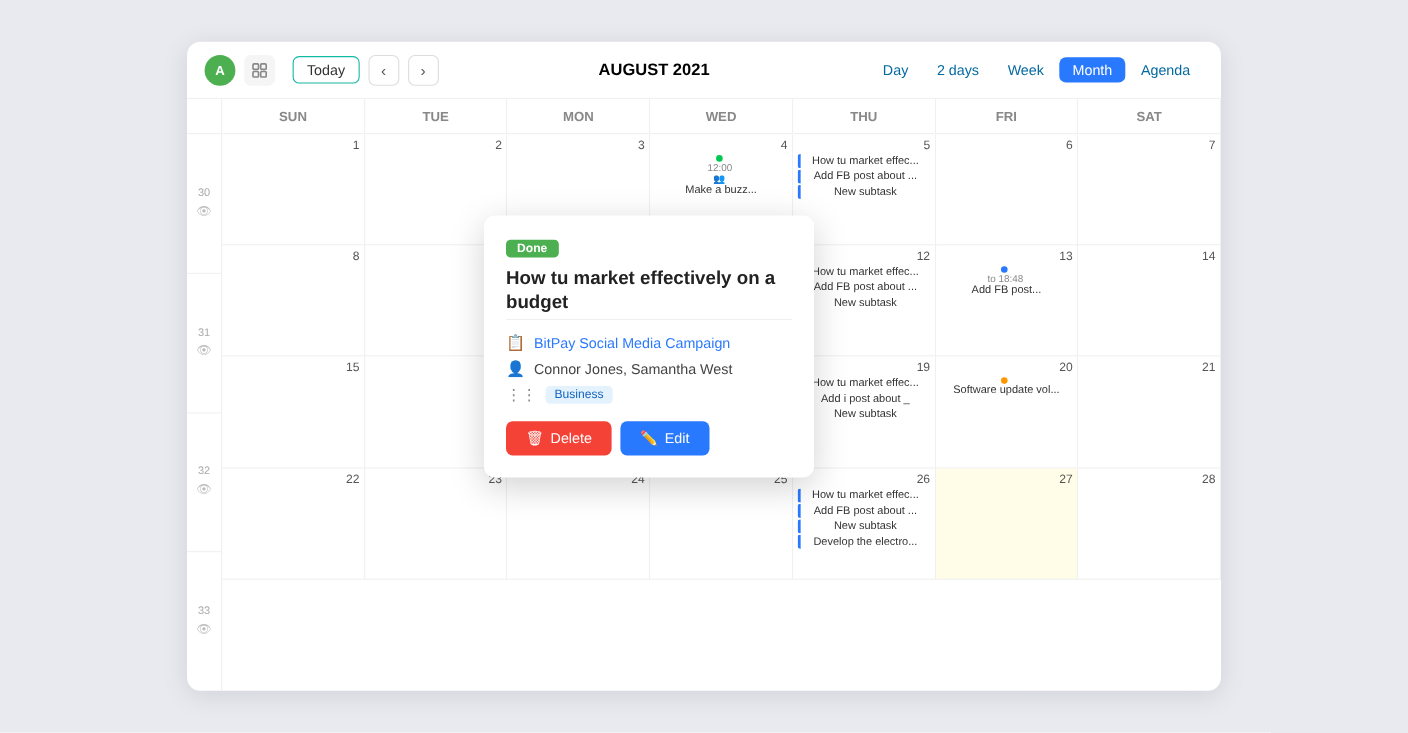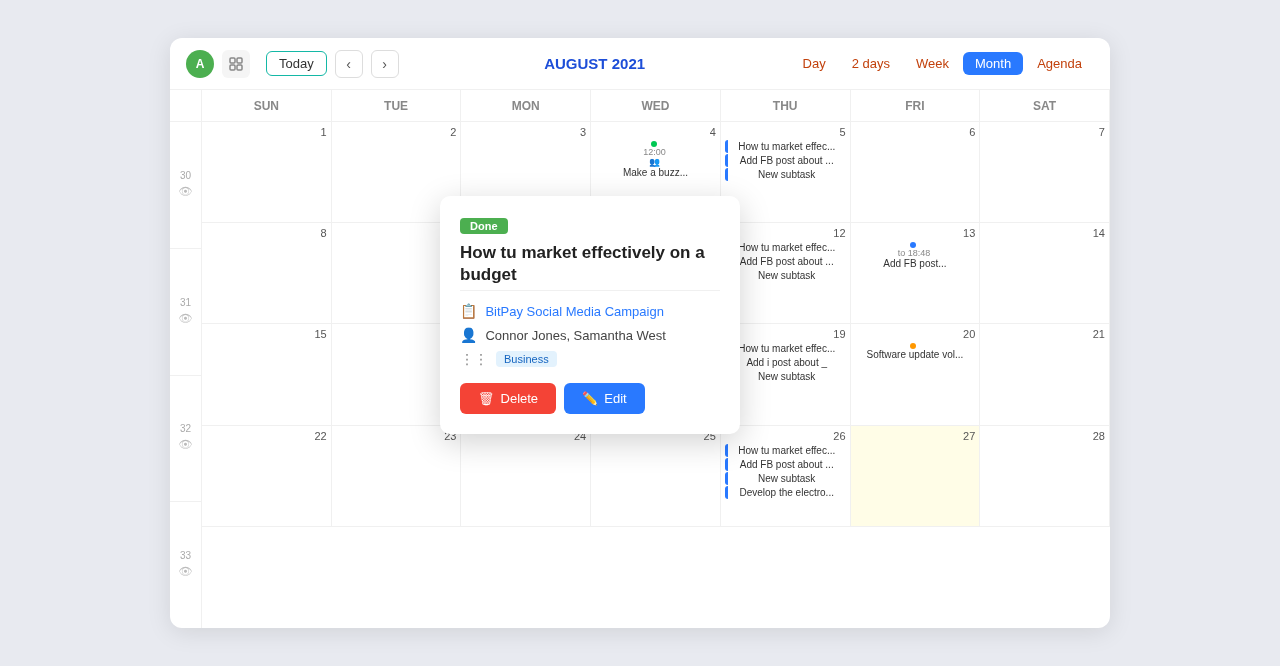--- a/index.html
+++ b/index.html
@@ -70,34 +70,34 @@
       display: flex; align-items: center; justify-content: center;
       cursor: pointer;
       font-size: 14px;
       color: #555;
     }
     .header-title {
       flex: 1;
       text-align: center;
       font-size: 15px;
       font-weight: 600;
-      color: #1d4ed8;
+      color: #000000;
     }
     .view-btns {
       display: flex;
       gap: 2px;
     }
     .view-btn {
       padding: 4px 12px;
       border: none;
       border-radius: 6px;
       font-size: 13px;
       cursor: pointer;
       background: #fff;
-      color: #c2410c;
+      color: #0369a1;
     }
     .view-btn.active {
       background: #2979ff;
       color: #fff;
     }
     .calendar-body {
       display: flex;
       flex: 1;
       overflow: hidden;
     }

